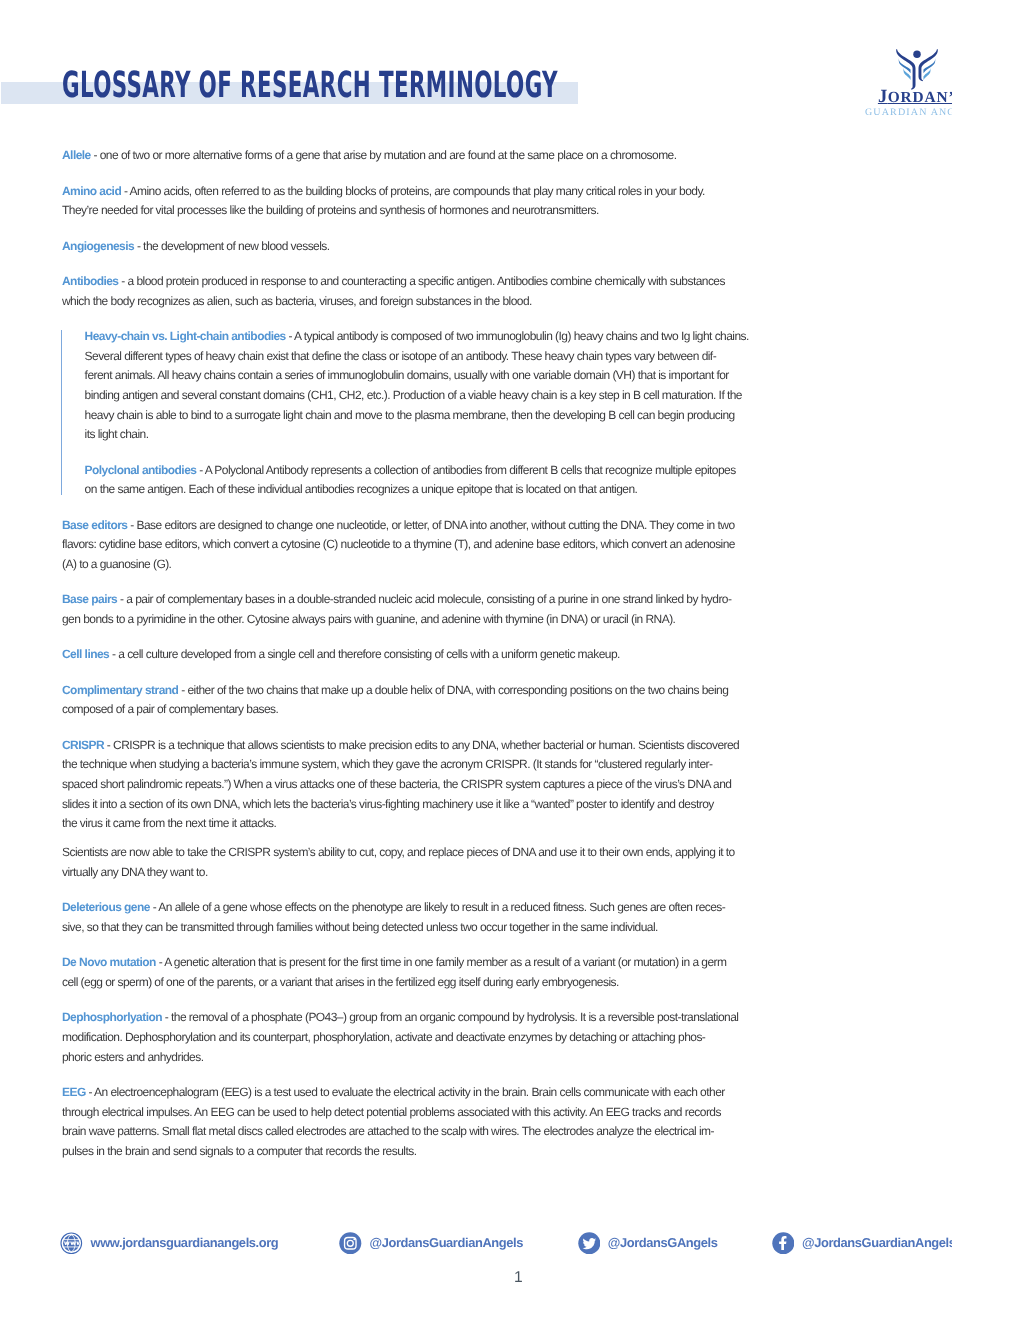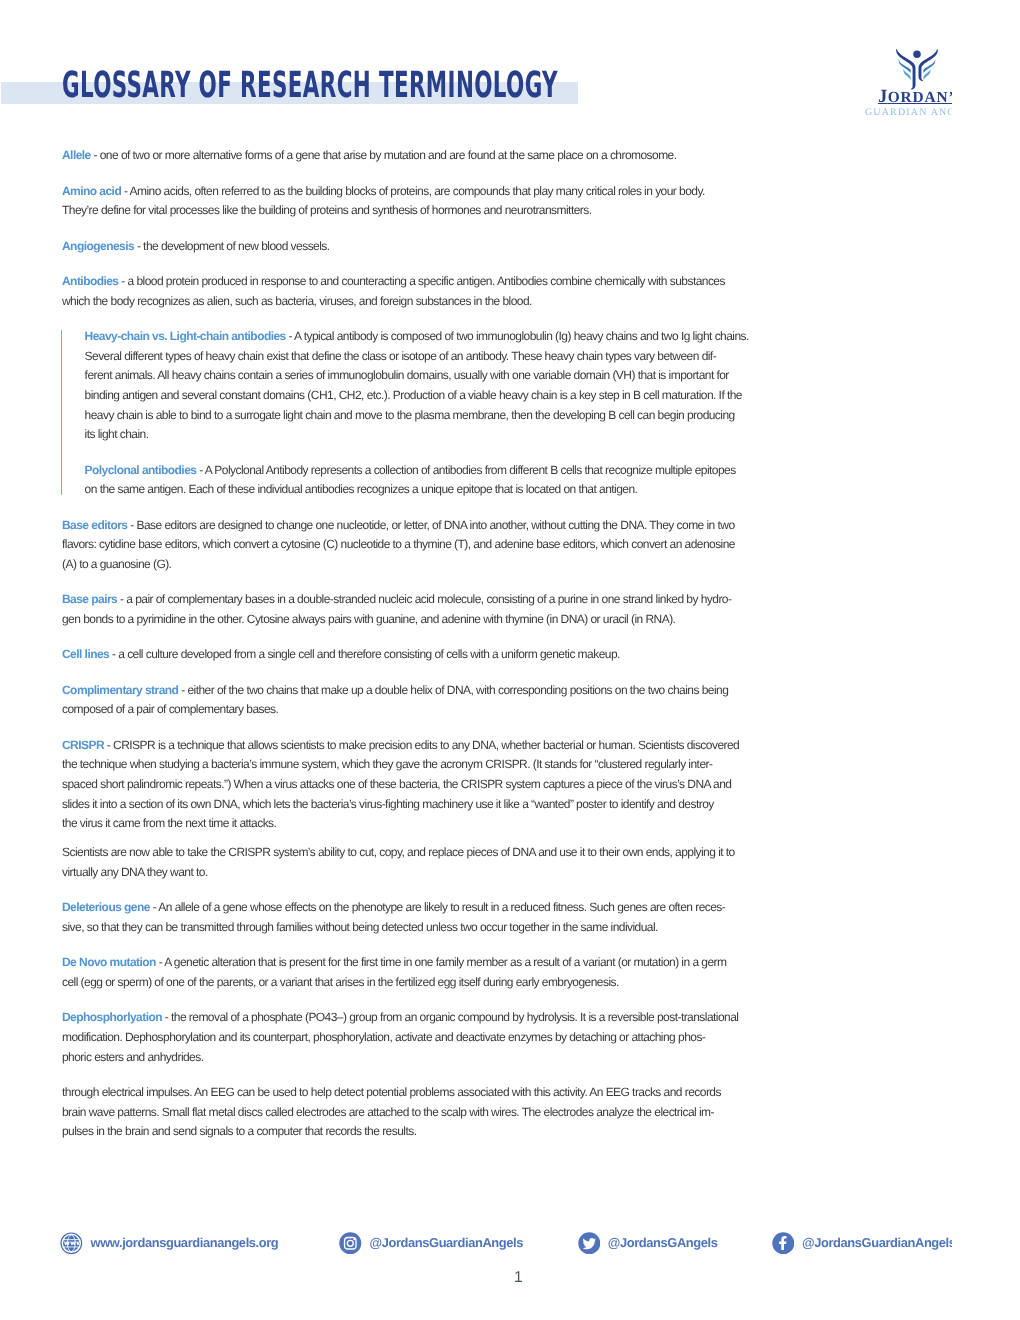--- a/index.html
+++ b/index.html
@@ -92,21 +92,21 @@
     <div class="logo-word"><span class="lw-cap">J</span><span class="lw-rest">ORDAN’S</span></div>
     <div class="logo-sub">GUARDIAN ANGELS</div>
   </div>
 
   <div class="content" id="content">
     <div class="blk">
       <span class="ln"><span class="term">Allele</span><span class="dash"> - </span><span>one of two or more alternative forms of a gene that arise by mutation and are found at the same place on a chromosome.</span></span>
     </div>
     <div class="blk">
       <span class="ln"><span class="term">Amino acid</span><span class="dash"> - </span><span>Amino acids, often referred to as the building blocks of proteins, are compounds that play many critical roles in your body.</span></span>
-      <span class="ln">They’re define for vital processes like the building of proteins and synthesis of hormones and neurotransmitters.</span>
+      <span class="ln">They’re needed for vital processes like the building of proteins and synthesis of hormones and neurotransmitters.</span>
     </div>
     <div class="blk">
       <span class="ln"><span class="term">Angiogenesis</span><span class="dash"> - </span><span>the development of new blood vessels.</span></span>
     </div>
     <div class="blk">
       <span class="ln"><span class="term">Antibodies</span><span class="dash"> - </span><span>a blood protein produced in response to and counteracting a specific antigen. Antibodies combine chemically with substances</span></span>
       <span class="ln">which the body recognizes as alien, such as bacteria, viruses, and foreign substances in the blood.</span>
     </div>
     <div class="quotewrap">
       <div class="blk quote">
@@ -156,20 +156,21 @@
     <div class="blk">
       <span class="ln"><span class="term">De Novo mutation</span><span class="dash"> - </span><span>A genetic alteration that is present for the first time in one family member as a result of a variant (or mutation) in a germ</span></span>
       <span class="ln">cell (egg or sperm) of one of the parents, or a variant that arises in the fertilized egg itself during early embryogenesis.</span>
     </div>
     <div class="blk">
       <span class="ln"><span class="term">Dephosphorlyation</span><span class="dash"> - </span><span>the removal of a phosphate (PO43–) group from an organic compound by hydrolysis. It is a reversible post-translational</span></span>
       <span class="ln">modification. Dephosphorylation and its counterpart, phosphorylation, activate and deactivate enzymes by detaching or attaching phos-</span>
       <span class="ln">phoric esters and anhydrides.</span>
     </div>
     <div class="blk">
+      <span class="ln"><span class="term">EEG</span><span class="dash"> - </span><span>An electroencephalogram (EEG) is a test used to evaluate the electrical activity in the brain. Brain cells communicate with each other</span></span>
       <span class="ln">through electrical impulses. An EEG can be used to help detect potential problems associated with this activity. An EEG tracks and records</span>
       <span class="ln">brain wave patterns. Small flat metal discs called electrodes are attached to the scalp with wires. The electrodes analyze the electrical im-</span>
       <span class="ln">pulses in the brain and send signals to a computer that records the results.</span>
     </div>
   </div>
 
   <div class="footer" id="footer">
     <div class="fitem" style="left:60.4px">
       <span class="ic">
           <svg viewBox="0 0 24 24">

